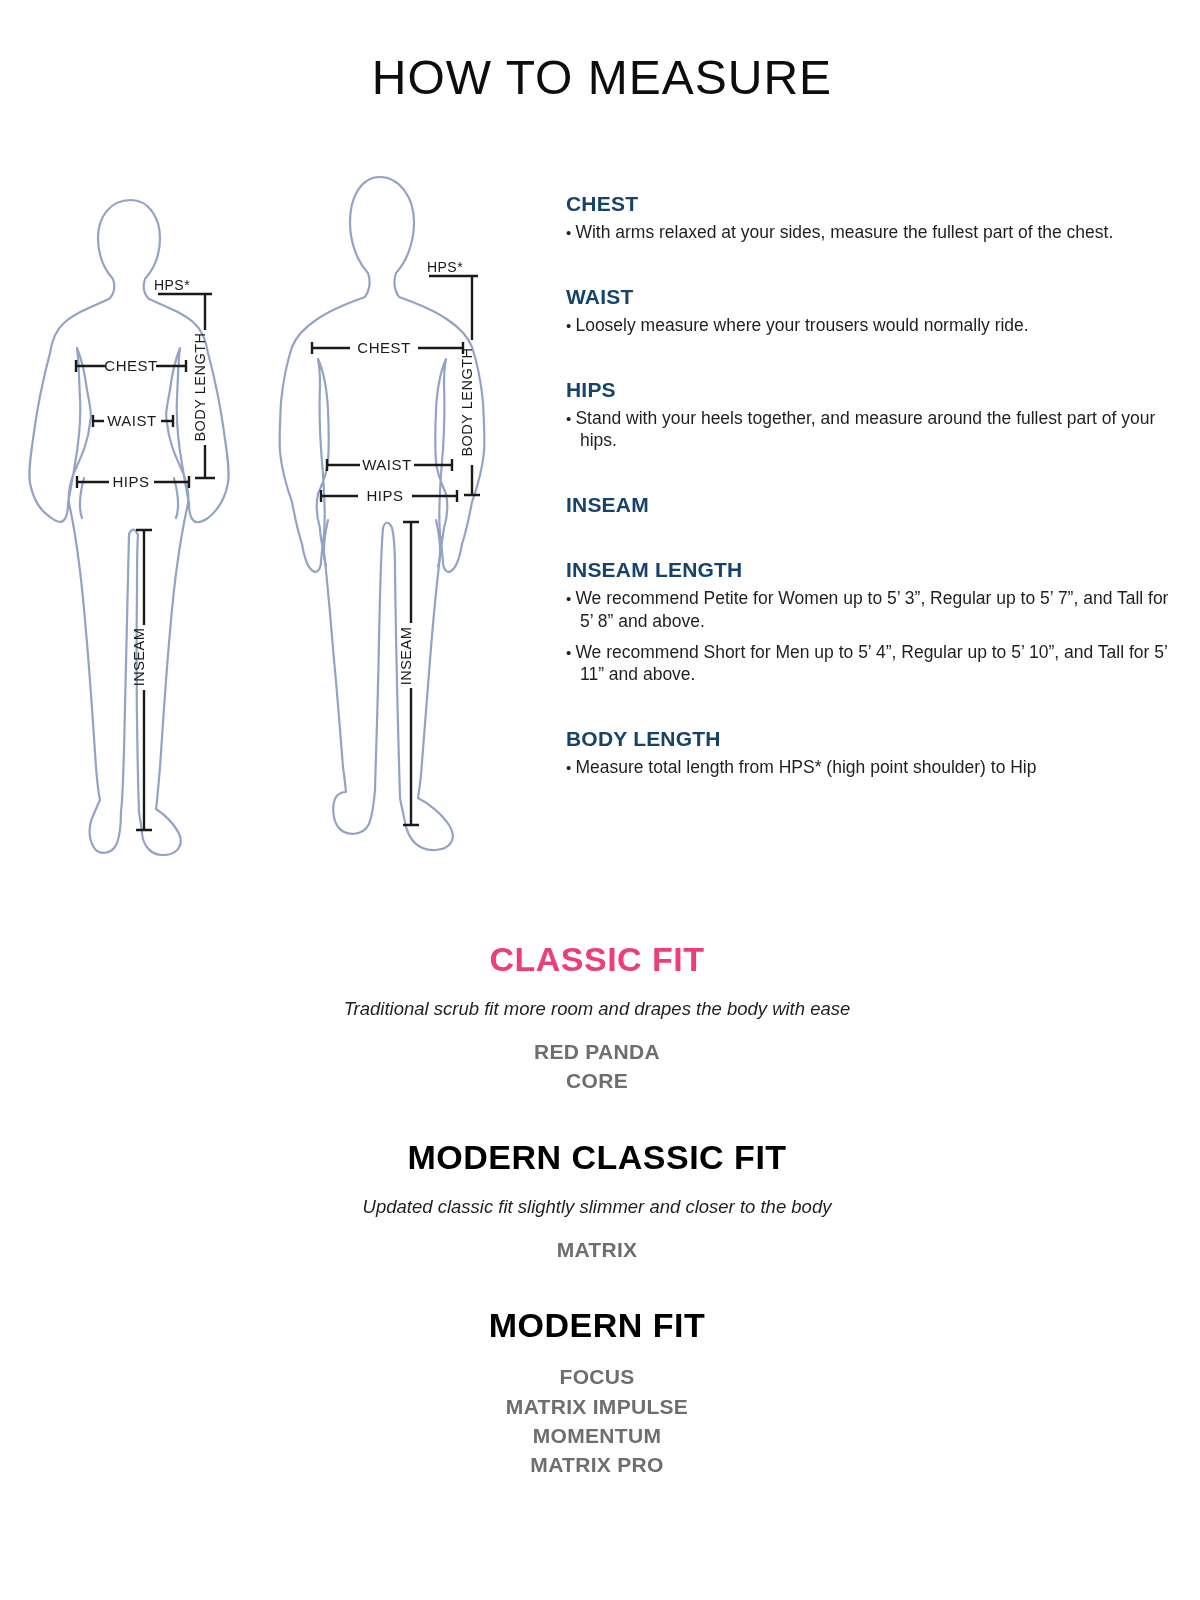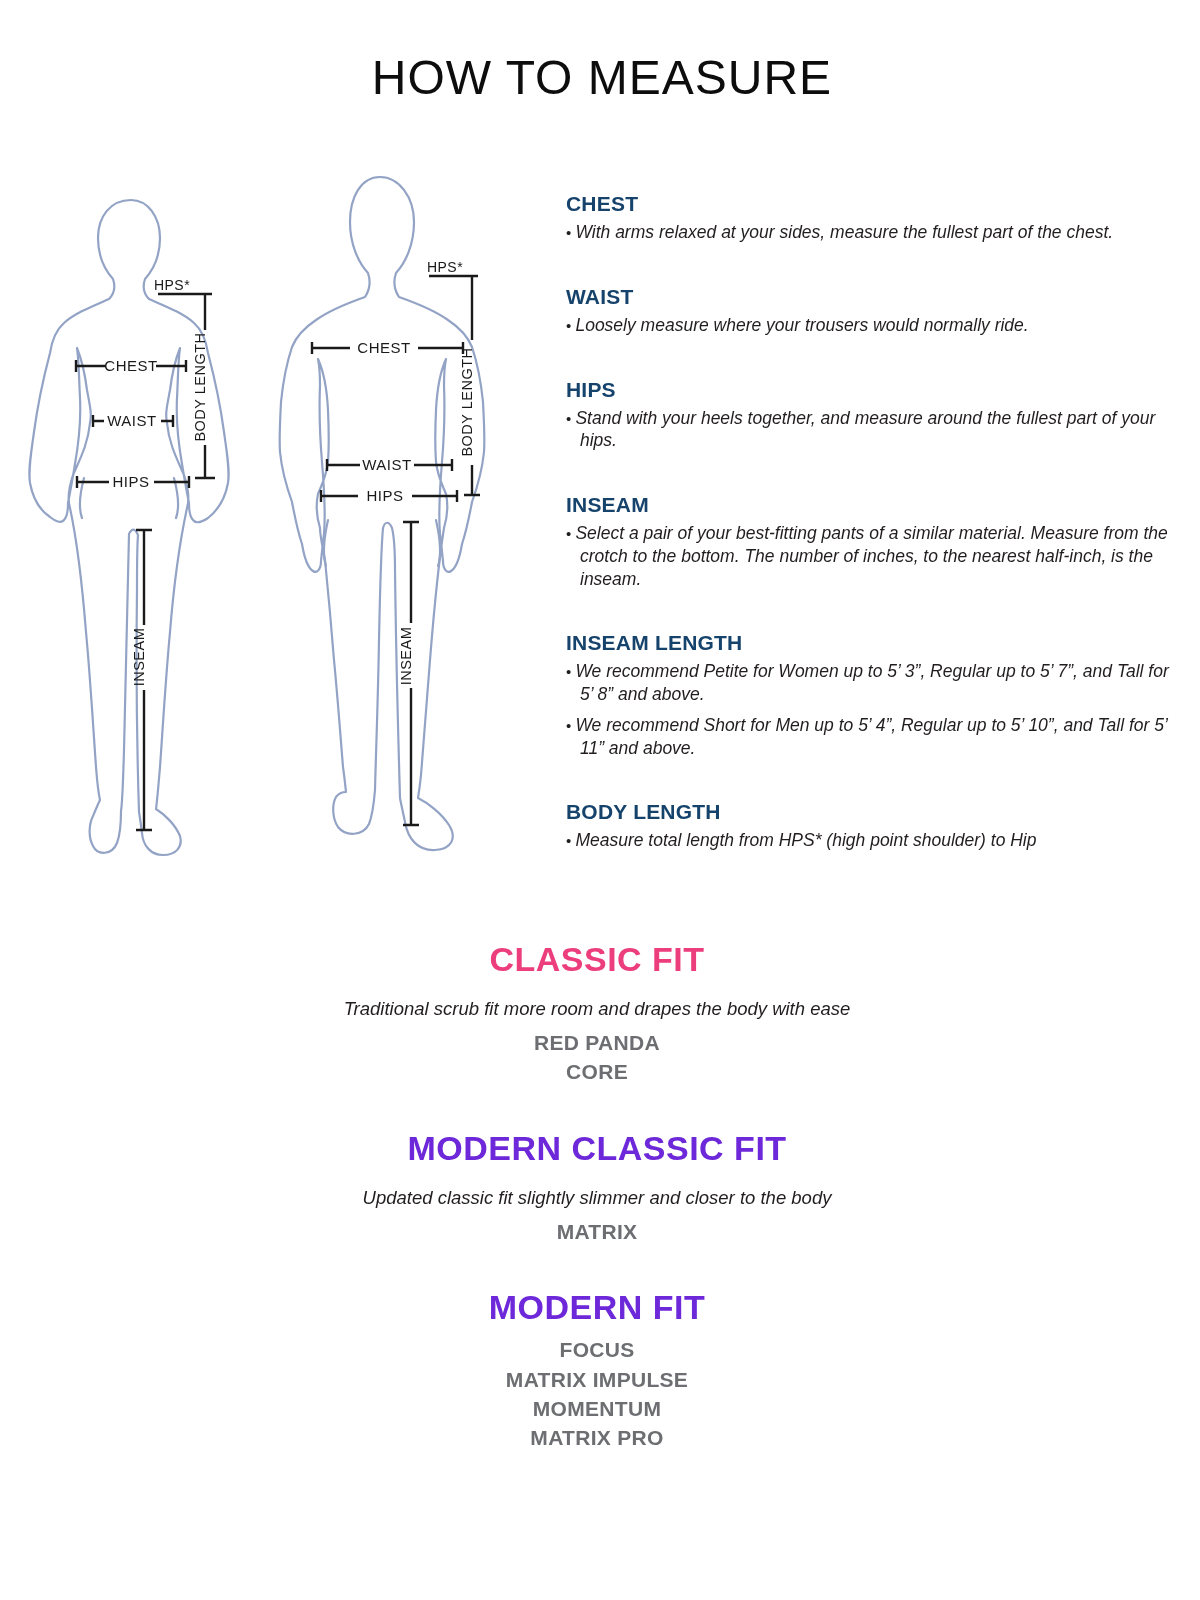--- a/index.html
+++ b/index.html
@@ -6,30 +6,30 @@
   body{width:1200px;height:1600px;position:relative;font-family:"Liberation Sans",sans-serif;color:#221e1f;overflow:hidden;}
   .title{position:absolute;top:50px;left:12px;width:1180px;text-align:center;font-size:48px;font-weight:400;letter-spacing:1px;color:#0d0d0d;}
   svg text{font-family:"Liberation Sans",sans-serif;}
   .fig{position:absolute;}
   .fig-female{left:6px;top:190px;}
   .fig-male{left:262px;top:170px;}
   
   .measure-col{position:absolute;left:552px;top:192px;width:620px;}
   .msection{margin-bottom:41px;padding-left:14px;}
   .msection h3{margin:0 0 5px 0;font-size:21px;font-weight:700;color:#16436b;letter-spacing:0.2px;}
-  .bullet{font-style:italic;font-size:17.5px;line-height:1.3;color:#221e1f;padding-left:14px;text-indent:-14px;margin:0 0 8px 0;}
+  .bullet{font-size:17.5px;line-height:1.3;color:#221e1f;padding-left:14px;text-indent:-14px;margin:0 0 8px 0;}
   .bullet::before{content:"• ";font-style:normal;font-size:15px;}
   
   .fits{position:absolute;top:940px;left:8px;width:1178px;text-align:center;}
   .fit{margin-bottom:42px;}
   .fit h2{margin:0;font-size:34px;font-weight:700;letter-spacing:0.5px;}
   .fit.pink h2{color:#ec3d7d;}
-  .fit.green h2{color:#6d28d9;}
+  .fit.green h2{color:#000000;}
   .fit .desc{font-style:italic;font-size:18.5px;color:#221e1f;margin-top:19px;}
-  .fit .brands{margin-top:8px;font-size:21px;font-weight:700;color:#6d6e71;line-height:1.4;letter-spacing:0.3px;}
+  .fit .brands{margin-top:17px;font-size:21px;font-weight:700;color:#6d6e71;line-height:1.4;letter-spacing:0.3px;}
 </style>
 </head>
 <body>
 
 <div class="title">HOW TO MEASURE</div>
 
 <svg class="fig fig-female" width="232" height="690" viewBox="0 0 232 690">
   <g stroke="#93a3c5" stroke-width="2.2" fill="none" stroke-linecap="round" stroke-linejoin="round">
     <path d="
       M125,10 C142,10 154,27 154,48 C154,67 147,80 139,89 C136,98 138,104 143,109
@@ -125,21 +125,20 @@
     <p class="bullet">Loosely measure where your trousers would normally ride.</p>
   </div>
 
   <div class="msection">
     <h3>HIPS</h3>
     <p class="bullet">Stand with your heels together, and measure around the fullest part of your hips.</p>
   </div>
 
   <div class="msection">
     <h3>INSEAM</h3>
-    <p class="bullet">Select a pair of your best-fitting pants of a similar material. Measure from the crotch to the bottom. The number of inches, to the nearest half-inch, is the inseam.</p>
   </div>
 
   <div class="msection">
     <h3>INSEAM LENGTH</h3>
     <p class="bullet">We recommend Petite for Women up to 5’ 3”, Regular up to 5’ 7”, and Tall for 5’ 8” and above.</p>
     <p class="bullet">We recommend Short for Men up to 5’ 4”, Regular up to 5’ 10”, and Tall for 5’ 11” and above.</p>
   </div>
 
   <div class="msection">
     <h3>BODY LENGTH</h3>

